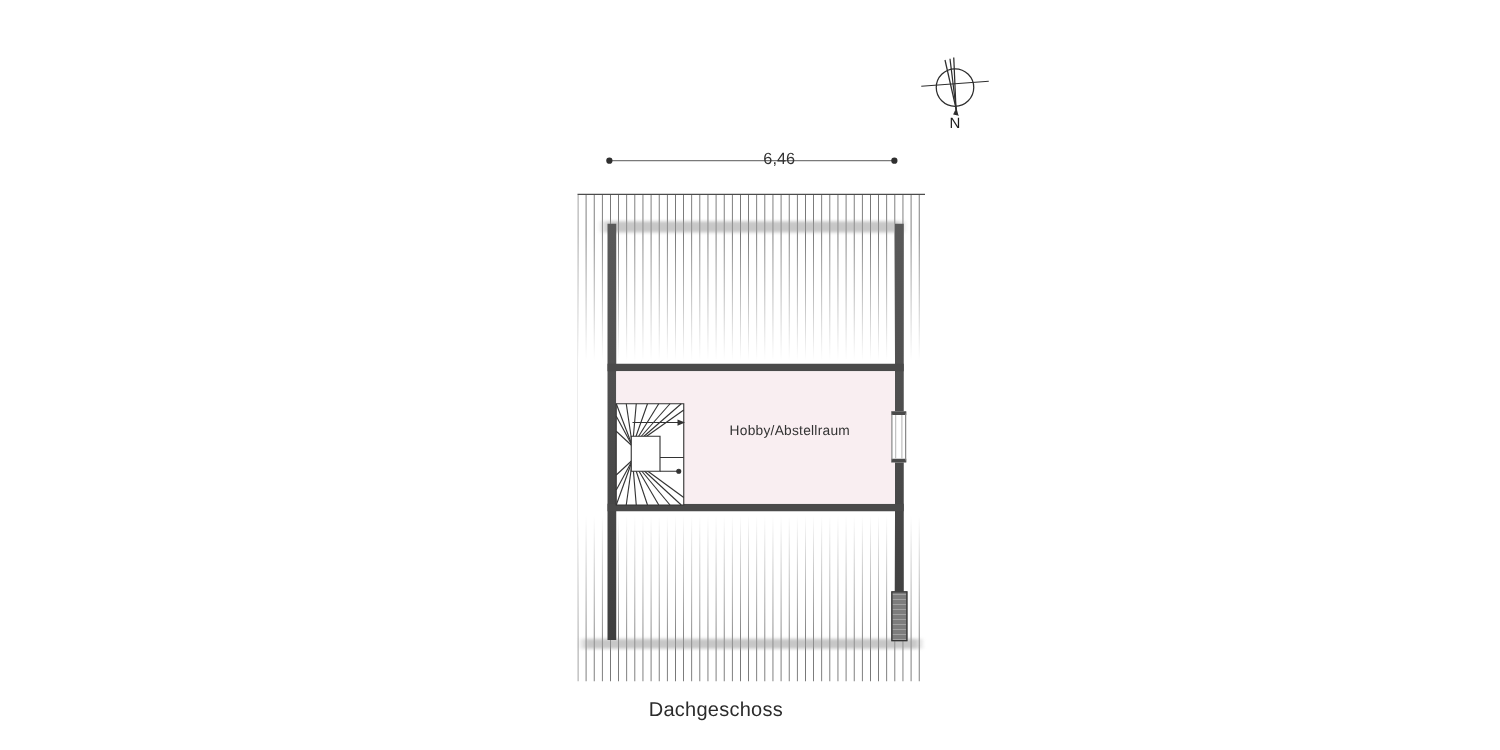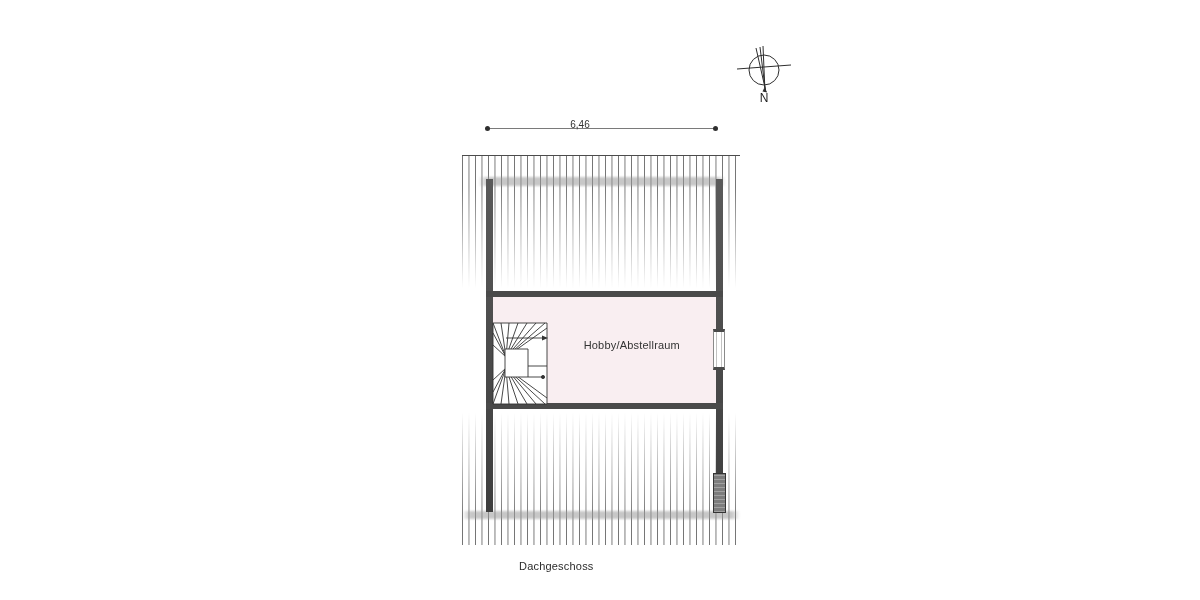--- a/index.html
+++ b/index.html
@@ -55,30 +55,30 @@
              background:#7d7d7d; border:1px solid #343434;
              background-image:repeating-linear-gradient(0deg, rgba(255,255,255,.28) 0 1px, transparent 1px 4px); }
 
   
   .stair-svg { position:absolute; left:486px; top:320px; }
 
   
   .dim-line { position:absolute; left:487px; top:128px; width:229px; height:1px; background:#7a7a7a; }
   .dim-end { position:absolute; top:126px; width:5px; height:5px; border-radius:50%; background:#2f2f2f; }
   .dim-end.left { left:485px; } .dim-end.right { left:713px; }
-  .dim-label { position:absolute; left:540px; top:119px; width:80px; text-align:center;
-               font-size:10px; color:var(--ink); background:transparent; }
+  .dim-label { position:absolute; left:556px; top:119px; width:80px; text-align:right;
+               font-size:13px; color:var(--ink); background:transparent; }
 
   
   .compass { position:absolute; left:735px; top:40px; width:60px; height:70px; }
   .compass-n { position:absolute; left:752px; top:91px; width:24px; text-align:center;
                font-size:12px; color:#1d1d1d; }
 
   
-  .floor-title { position:absolute; left:477px; top:560px; font-size:11px; color:#2b2b2b;
+  .floor-title { position:absolute; left:477px; top:560px; font-size:16px; color:#2b2b2b;
                  letter-spacing:.2px;padding-left:42px; }
 
   svg line, svg rect, svg circle, svg path, svg polyline { vector-effect:non-scaling-stroke; }
 </style>
 </head>
 <body>
 
 <div id="canvas">
 
   <div class="hatch-field"></div>

